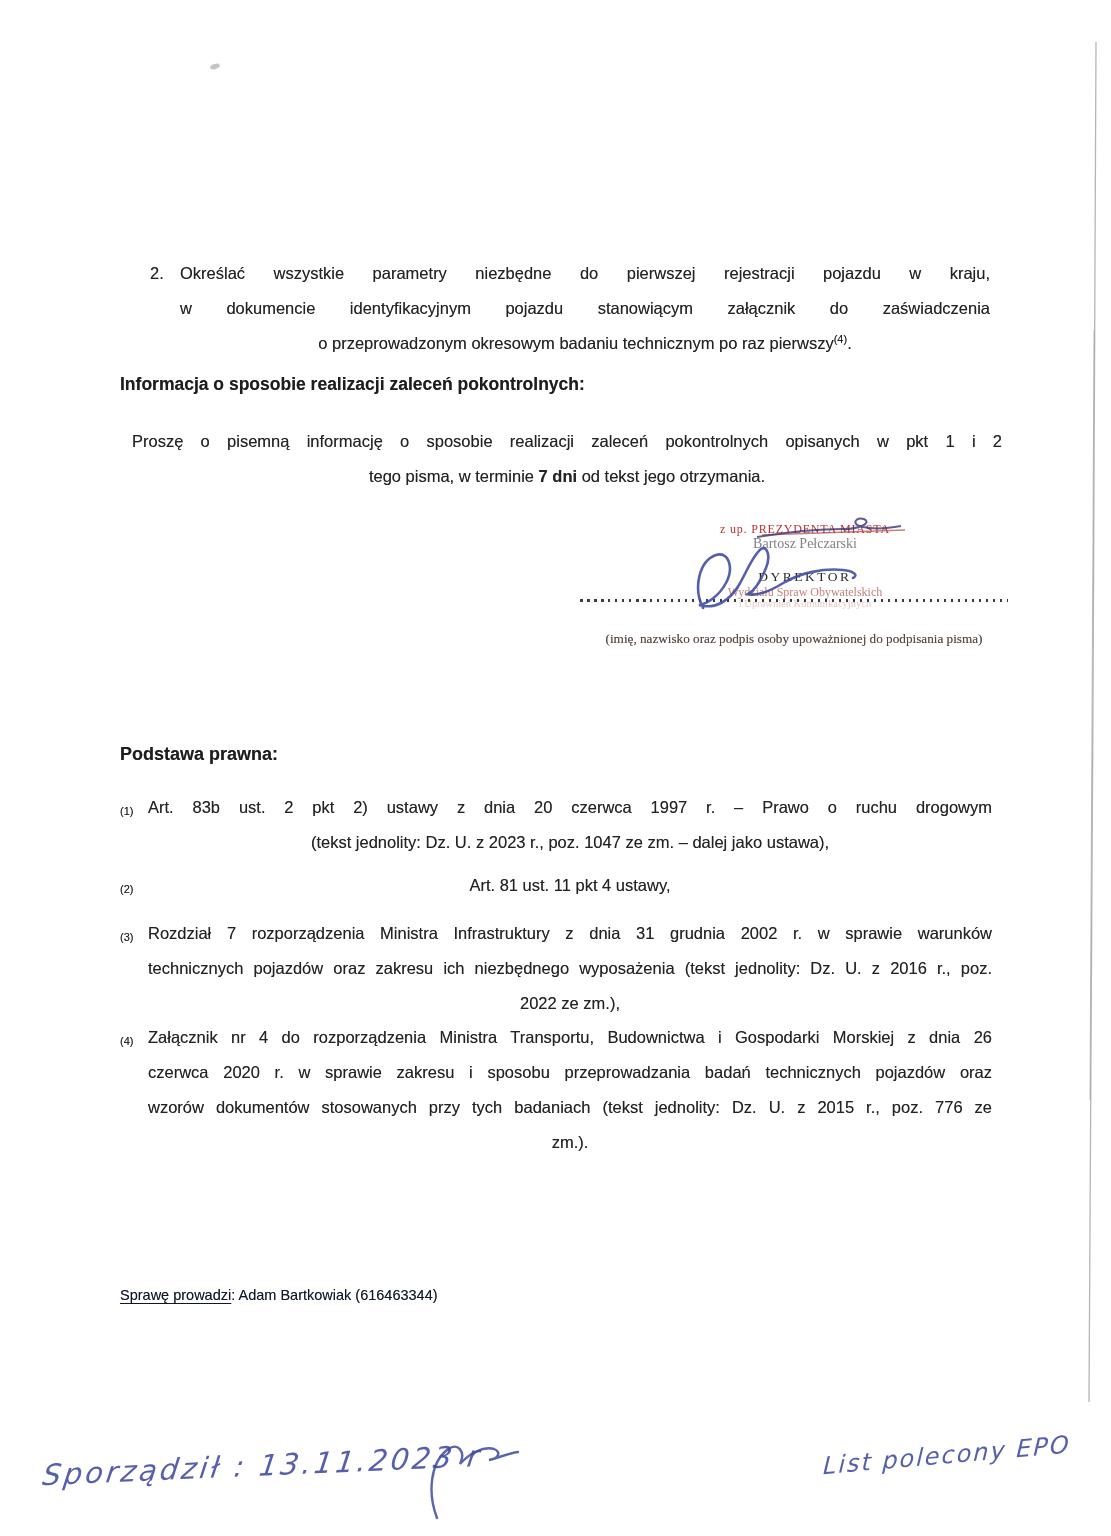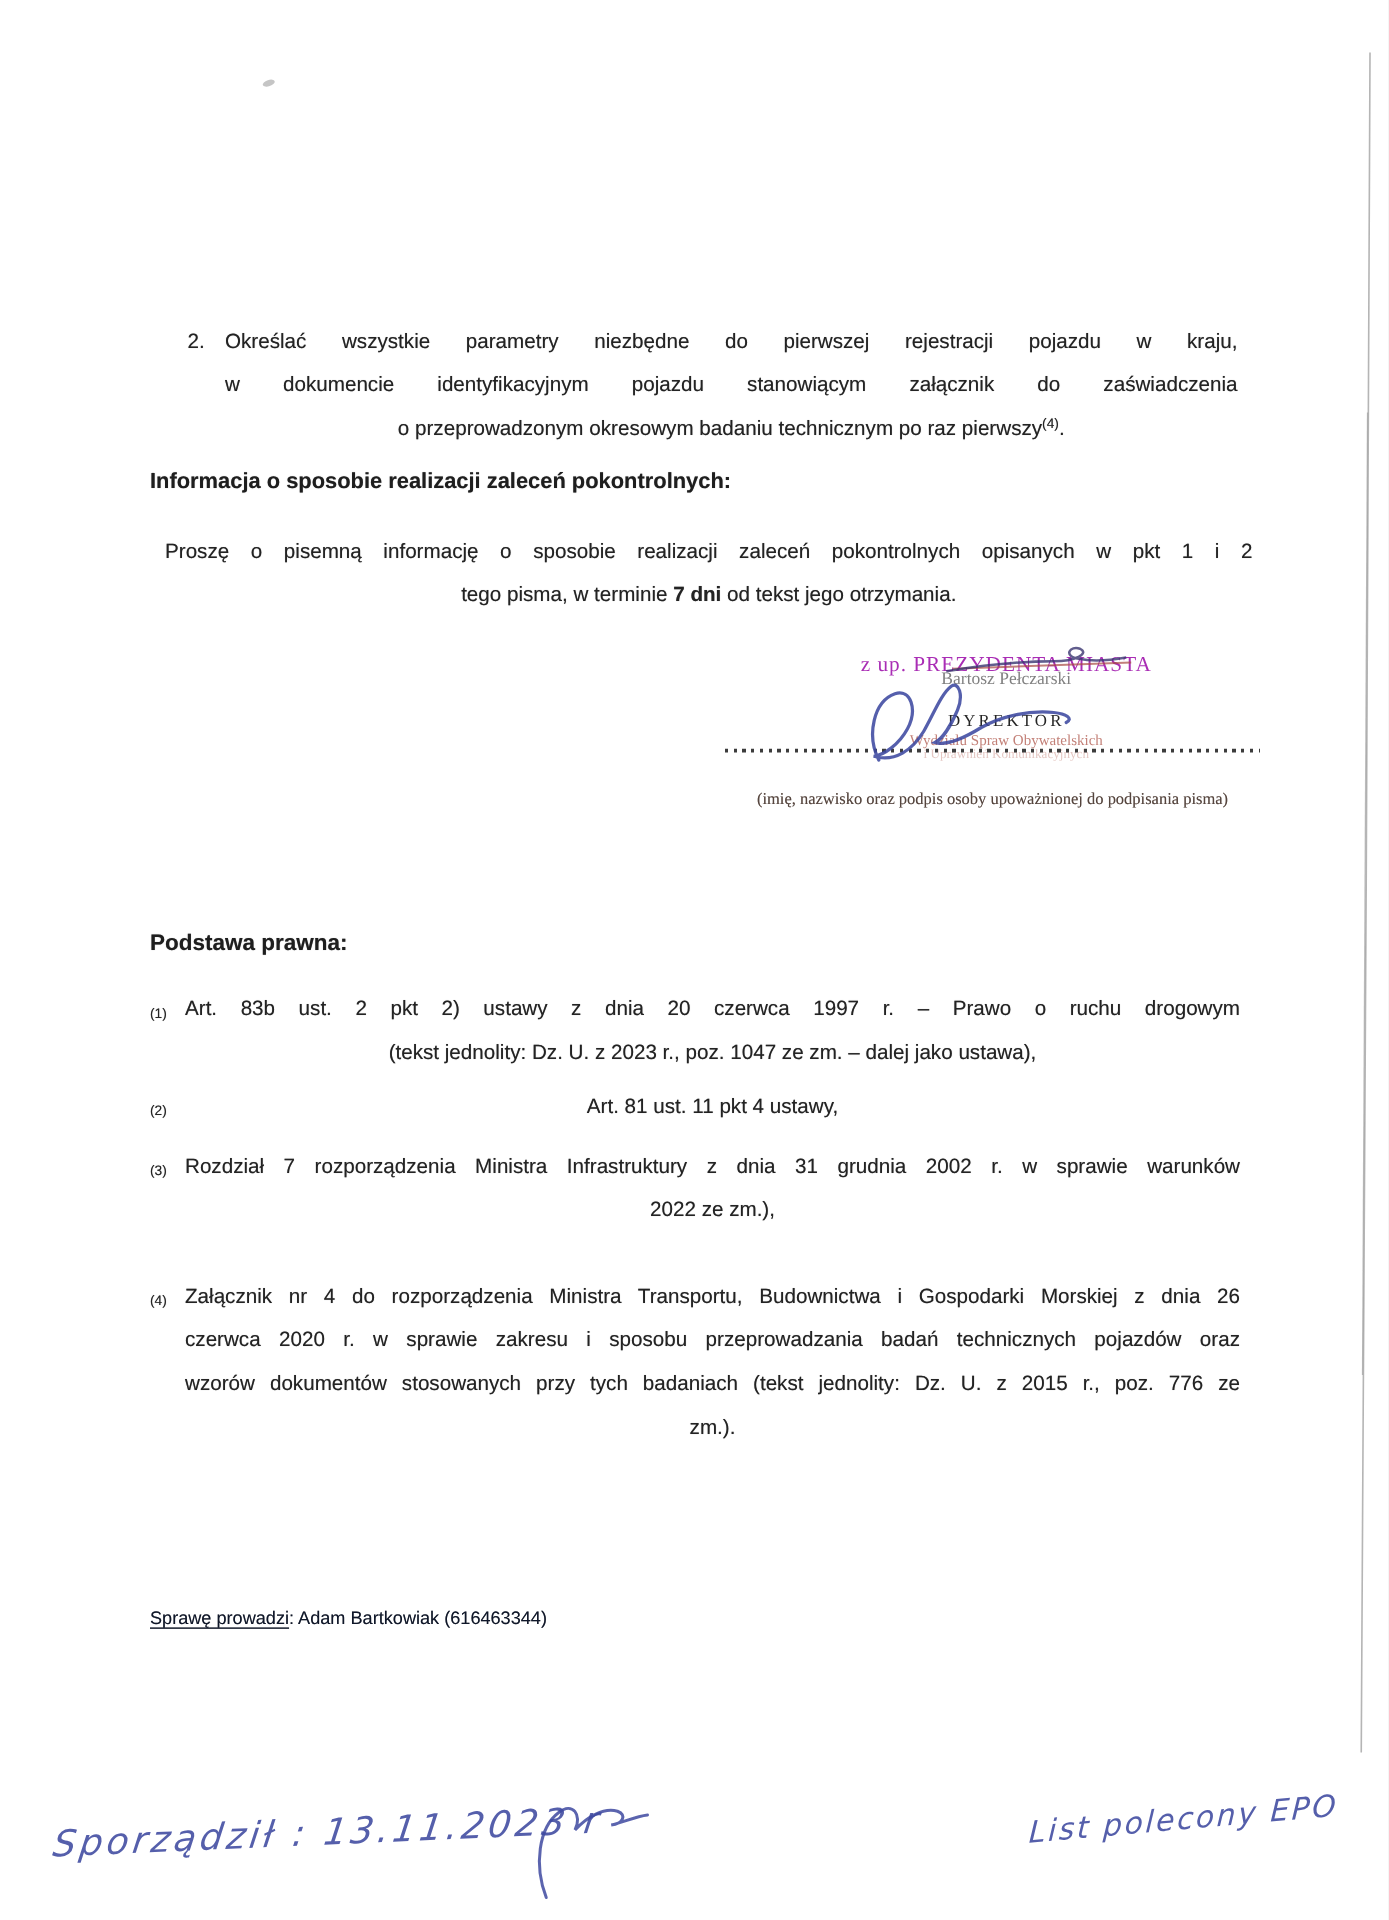--- a/index.html
+++ b/index.html
@@ -26,21 +26,21 @@
   .item2 .txt{width:810px;flex:0 0 810px;}
   sup.fnref{font-size:11px;line-height:0;vertical-align:6px;}
   
   .heading1{left:120px;top:374px;font-size:17.5px;font-weight:bold;color:#1e1e1e;text-shadow:0 0 .6px rgba(0,0,0,.5);}
   .heading2{left:120px;top:744px;font-size:18px;font-weight:bold;color:#1e1e1e;text-shadow:0 0 .6px rgba(0,0,0,.5);}
   
   .request{left:132px;top:424px;width:870px;}
   
   .stamp{left:645px;top:522px;width:320px;height:90px;font-family:"Liberation Serif",serif;text-align:center;}
   .stamp div{position:absolute;width:100%;left:0;}
-  .stamp-l1{top:0;font-size:17px;letter-spacing:.8px;color:#a21caf;opacity:.92;}
+  .stamp-l1{top:0;font-size:12px;letter-spacing:.8px;color:#b91c1c;opacity:.92;}
   .stamp-l2{top:14px;font-size:14px;color:#737373;opacity:.9;}
   .stamp-l3{top:47px;font-size:13.5px;letter-spacing:2.5px;color:#000000;opacity:.85;}
   .stamp-l4{top:63px;font-size:12px;color:#b96b61;opacity:.85;}
   .stamp-l5{top:76px;font-size:10.5px;color:#b96b61;opacity:.38;}
   .dotted{left:580px;top:599px;width:428px;height:3px;
     background:repeating-linear-gradient(to right,#3c3c3c 0 2.5px,transparent 2.5px 7px);}
   .sig-caption{left:578px;top:631px;width:432px;text-align:center;
     font-family:"Liberation Serif",serif;font-size:13.2px;color:#55453e;
     text-shadow:0 0 .5px rgba(85,69,62,.5);}
   
@@ -109,20 +109,21 @@
     <div class="fn-marker">(2)</div>
     <div class="fn-text">
       <div class="jline">Art. 81 ust. 11 pkt 4 ustawy,</div>
     </div>
   </div>
 
   <div class="abs fn fn3 body-text">
     <div class="fn-marker">(3)</div>
     <div class="fn-text">
       <div class="jline just">Rozdział 7 rozporządzenia Ministra Infrastruktury z dnia 31 grudnia 2002 r. w sprawie warunków</div>
+      <div class="jline just">technicznych pojazdów oraz zakresu ich niezbędnego wyposażenia (tekst jednolity: Dz. U. z 2016 r., poz.</div>
       <div class="jline">2022 ze zm.),</div>
     </div>
   </div>
 
   <div class="abs fn fn4 body-text">
     <div class="fn-marker">(4)</div>
     <div class="fn-text">
       <div class="jline just">Załącznik nr 4 do rozporządzenia Ministra Transportu, Budownictwa i Gospodarki Morskiej z dnia 26</div>
       <div class="jline just">czerwca 2020 r. w sprawie zakresu i sposobu przeprowadzania badań technicznych pojazdów oraz</div>
       <div class="jline just">wzorów dokumentów stosowanych przy tych badaniach (tekst jednolity: Dz. U. z 2015 r., poz. 776 ze</div>

